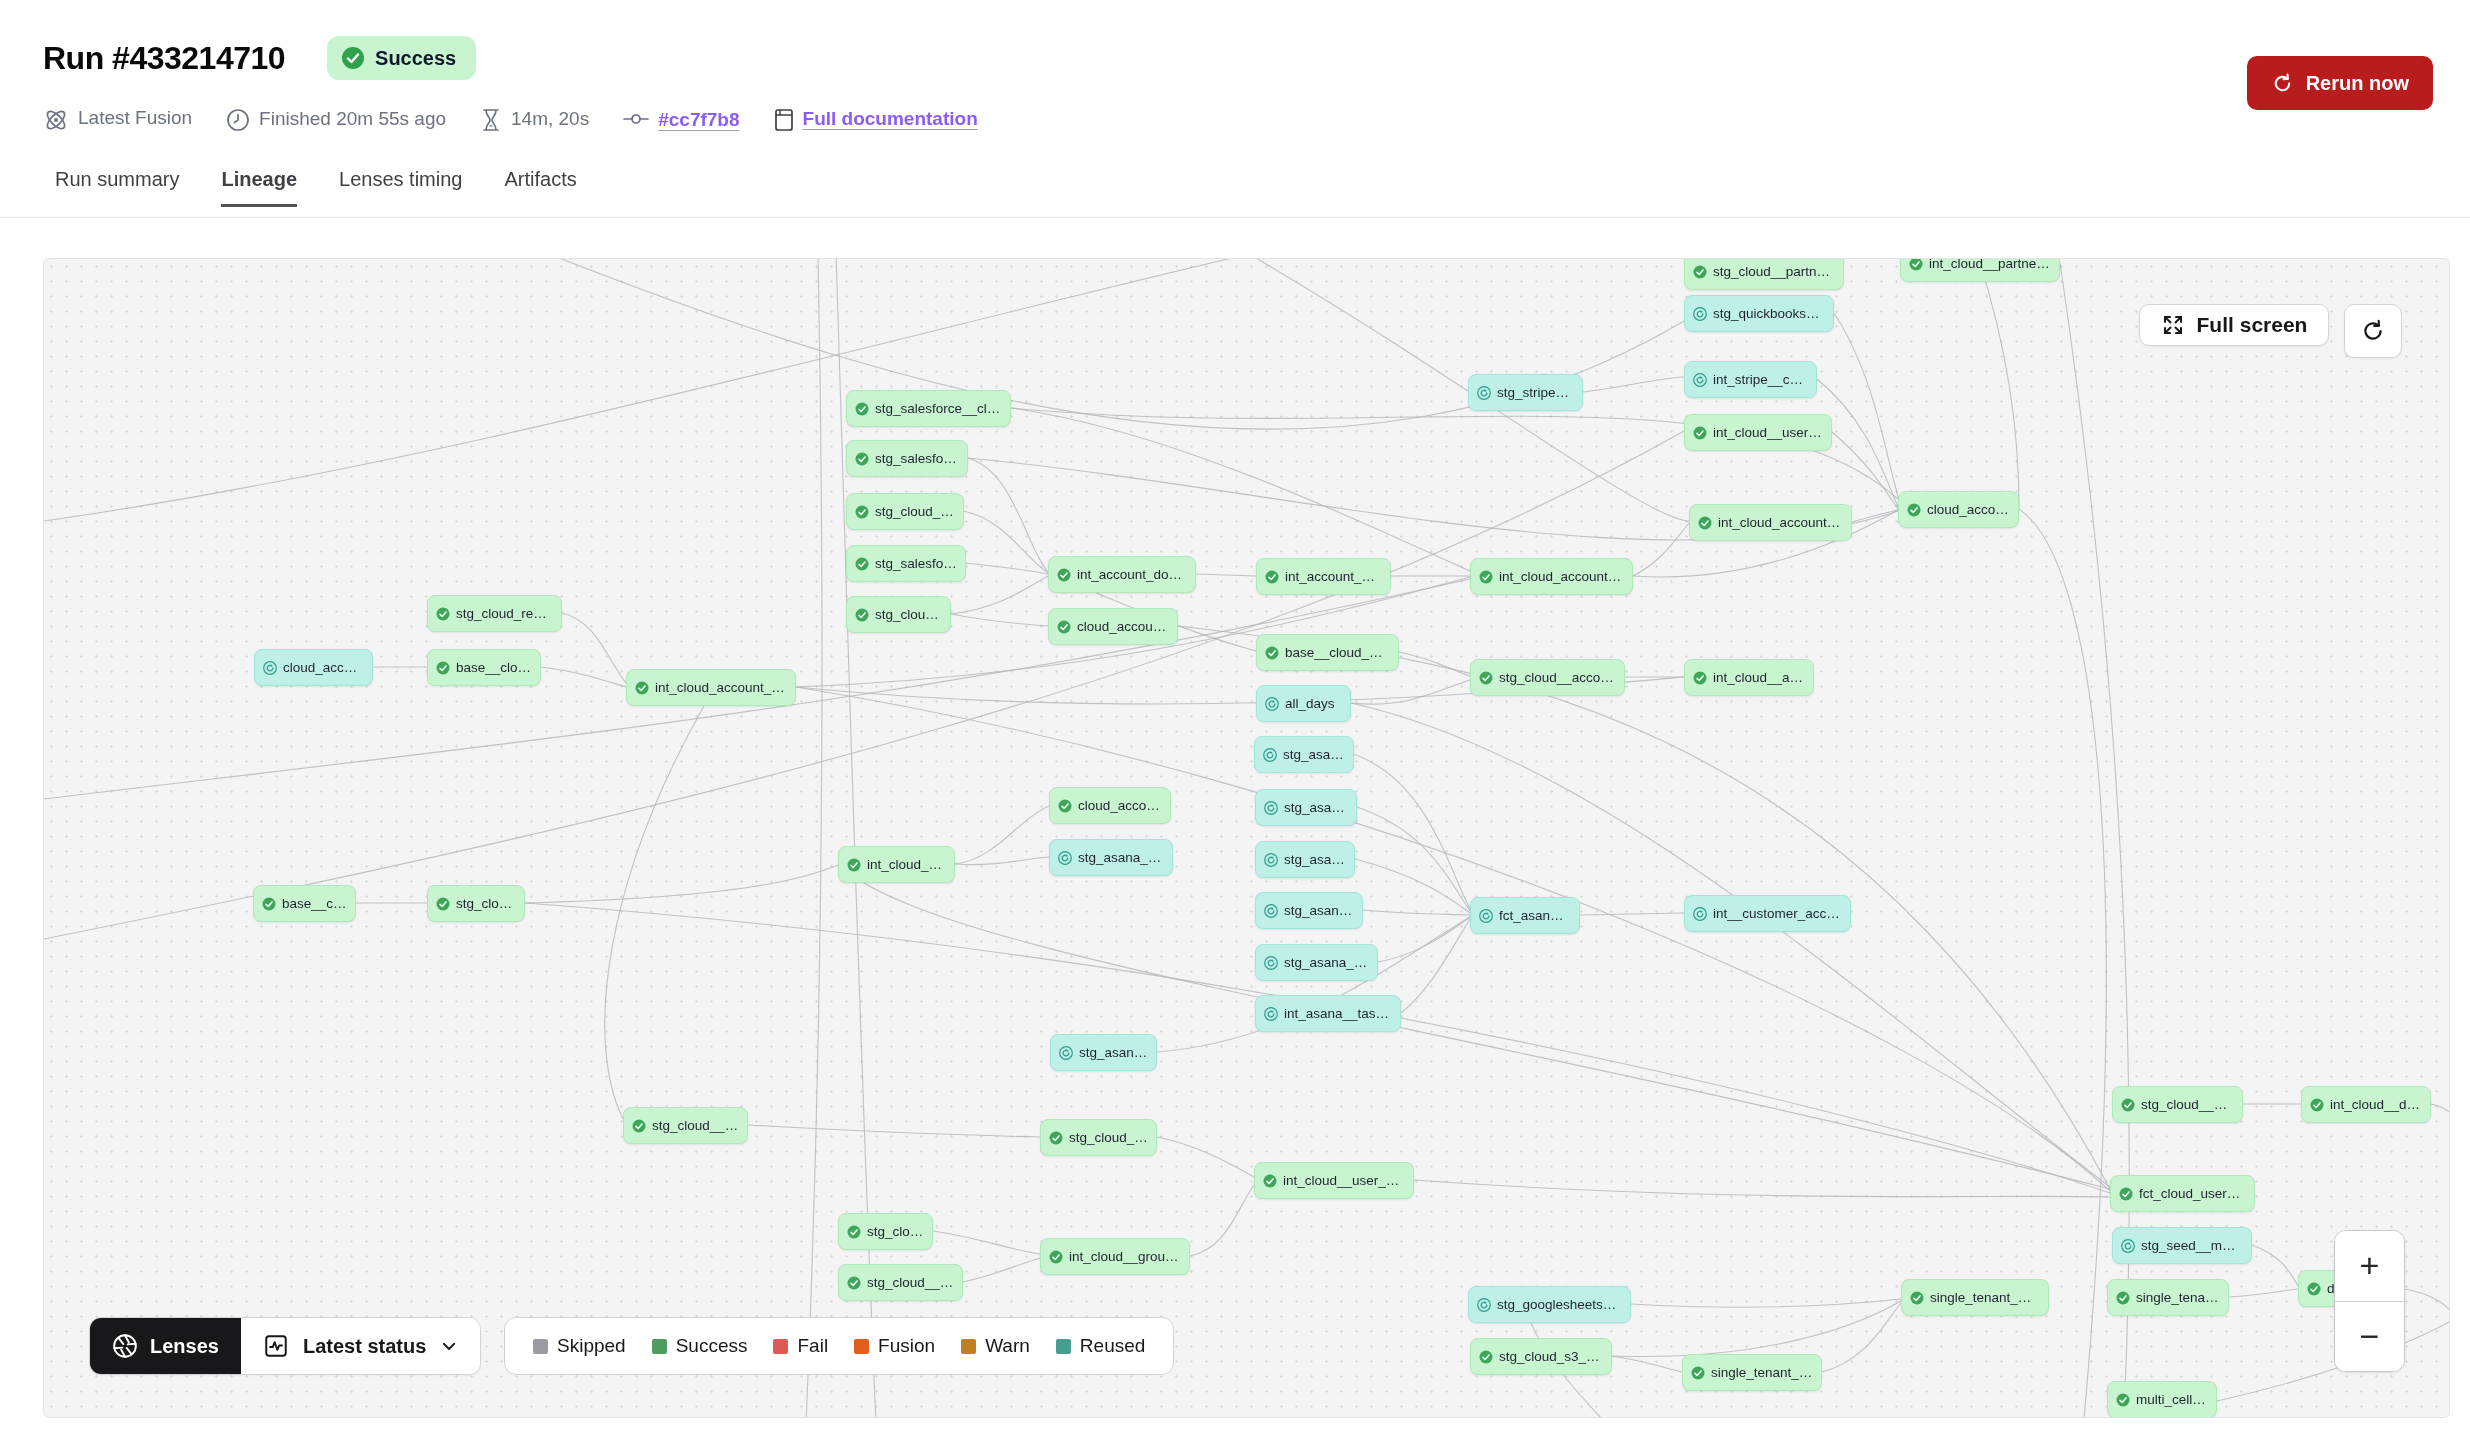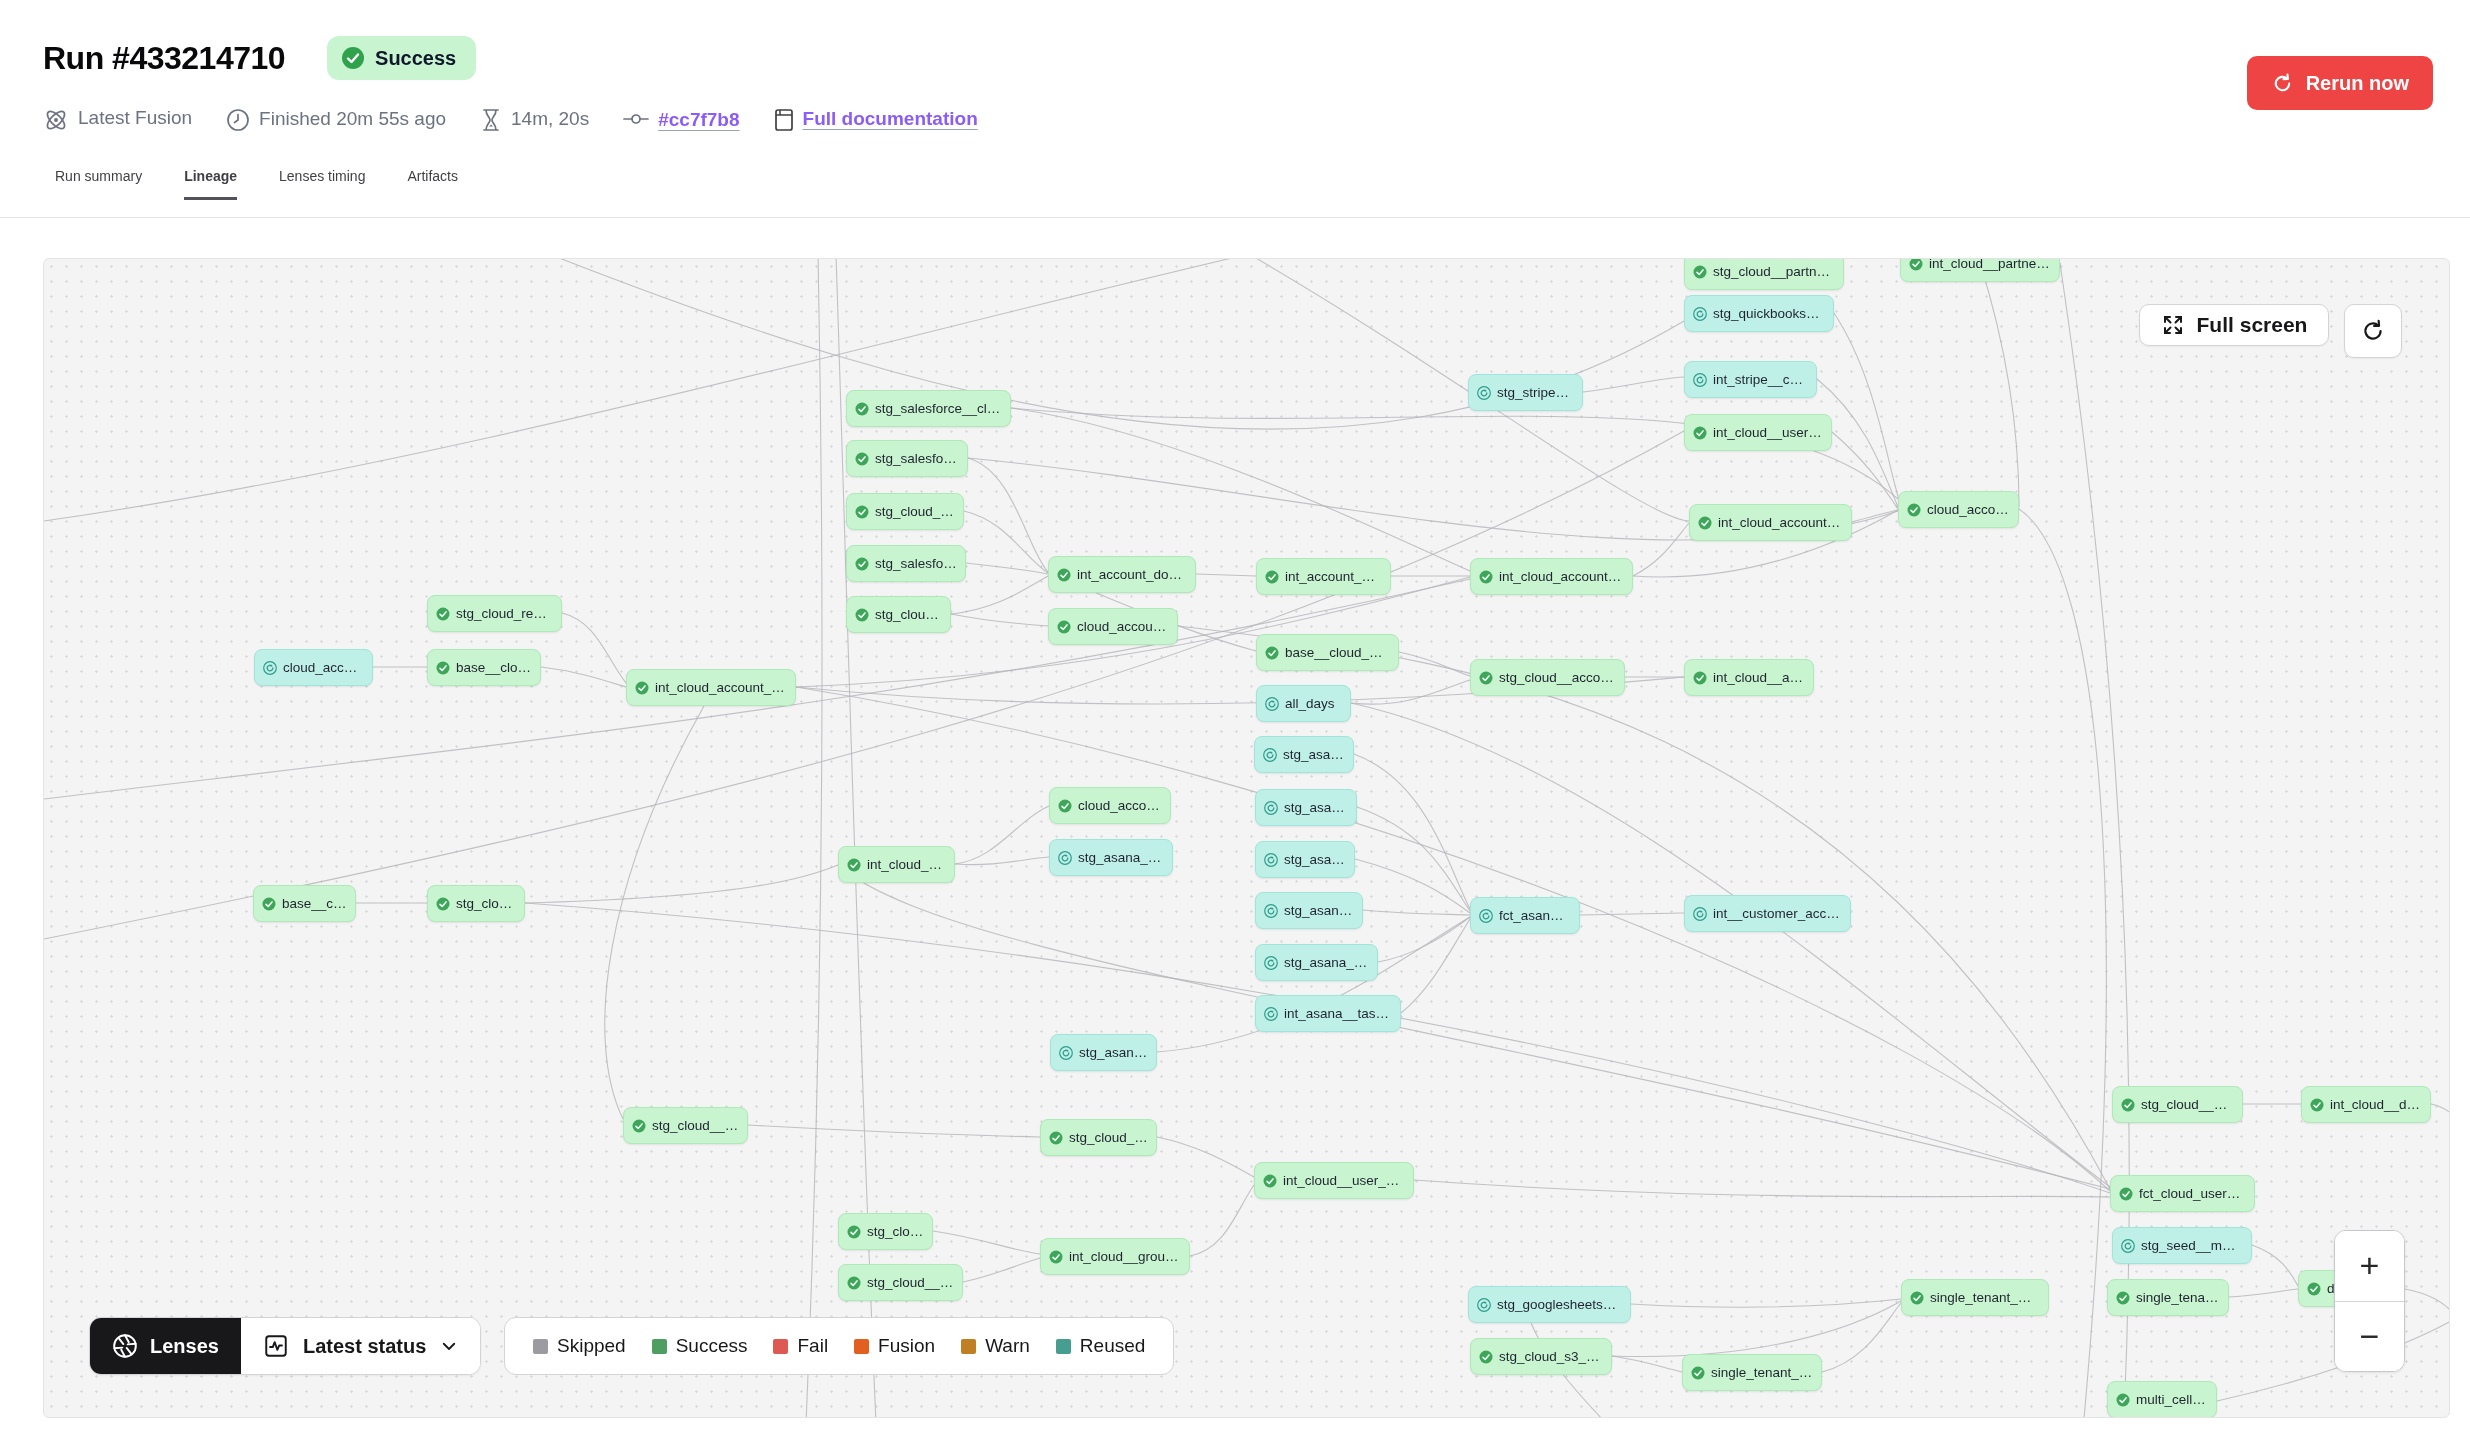--- a/index.html
+++ b/index.html
@@ -6,29 +6,29 @@
   html,body { width:2470px; height:1446px; background:#ffffff;
     font-family:"Liberation Sans", sans-serif; color:#18181b; overflow:hidden; }
   #app { position:relative; width:2470px; height:1446px; }
 
   
   .title-row { position:absolute; left:43px; top:36px; display:flex; align-items:center; gap:42px; }
   .page-title { font-size:32px; font-weight:700; color:#09090b; letter-spacing:-0.5px; }
   .badge-success { display:flex; align-items:center; gap:10px; background:#c8f5d0;
     border-radius:12px; padding:10px 20px 10px 14px; font-size:20px; font-weight:600; color:#0f172a; }
   .rerun-btn { position:absolute; right:37px; top:56px; height:54px; display:flex; align-items:center;
-    gap:12px; background:#ef4444; color:#fff; border:none; border-radius:10px; padding:0 24px;
+    gap:12px; background:#b91c1c; color:#fff; border:none; border-radius:10px; padding:0 24px;
     font-size:20px; font-weight:700; cursor:pointer; }
   .meta-row { position:absolute; left:43px; top:107px; display:flex; align-items:center; gap:34px;
     font-size:19px; color:#6b7280; }
   .meta-item { display:flex; align-items:flex-start; gap:9px; }
   .meta-item svg { flex:none; }
   .meta-link { color:#8b5cf6; font-weight:700; text-decoration:underline; text-underline-offset:4px;
     text-decoration-color:#9ca3af; cursor:pointer; }
-  .tabs { position:absolute; left:55px; top:168px; display:flex; gap:42px; font-size:14px; color:#3f3f46; }
+  .tabs { position:absolute; left:55px; top:168px; display:flex; gap:42px; font-size:20px; color:#3f3f46; }
   .tab { padding-bottom:16px; cursor:pointer; }
   .tab.active { font-weight:700; box-shadow:inset 0 -3px 0 #52525b; }
   .tabs-border { position:absolute; left:0; top:217px; width:2470px; height:1px; background:#e4e4e7; }
 
   
   #canvas { position:absolute; left:43px; top:258px; width:2407px; height:1160px;
     background:#f4f4f5; border:1px solid #e4e4e7; border-radius:6px; overflow:hidden;
     background-image:radial-gradient(#dadadd 1.2px, transparent 1.2px); background-size:15px 15px; }
   #edges { position:absolute; left:0; top:0; z-index:1; }
   #edges path { fill:none; stroke:#b4b4b9; stroke-width:1.1; opacity:0.8; }

